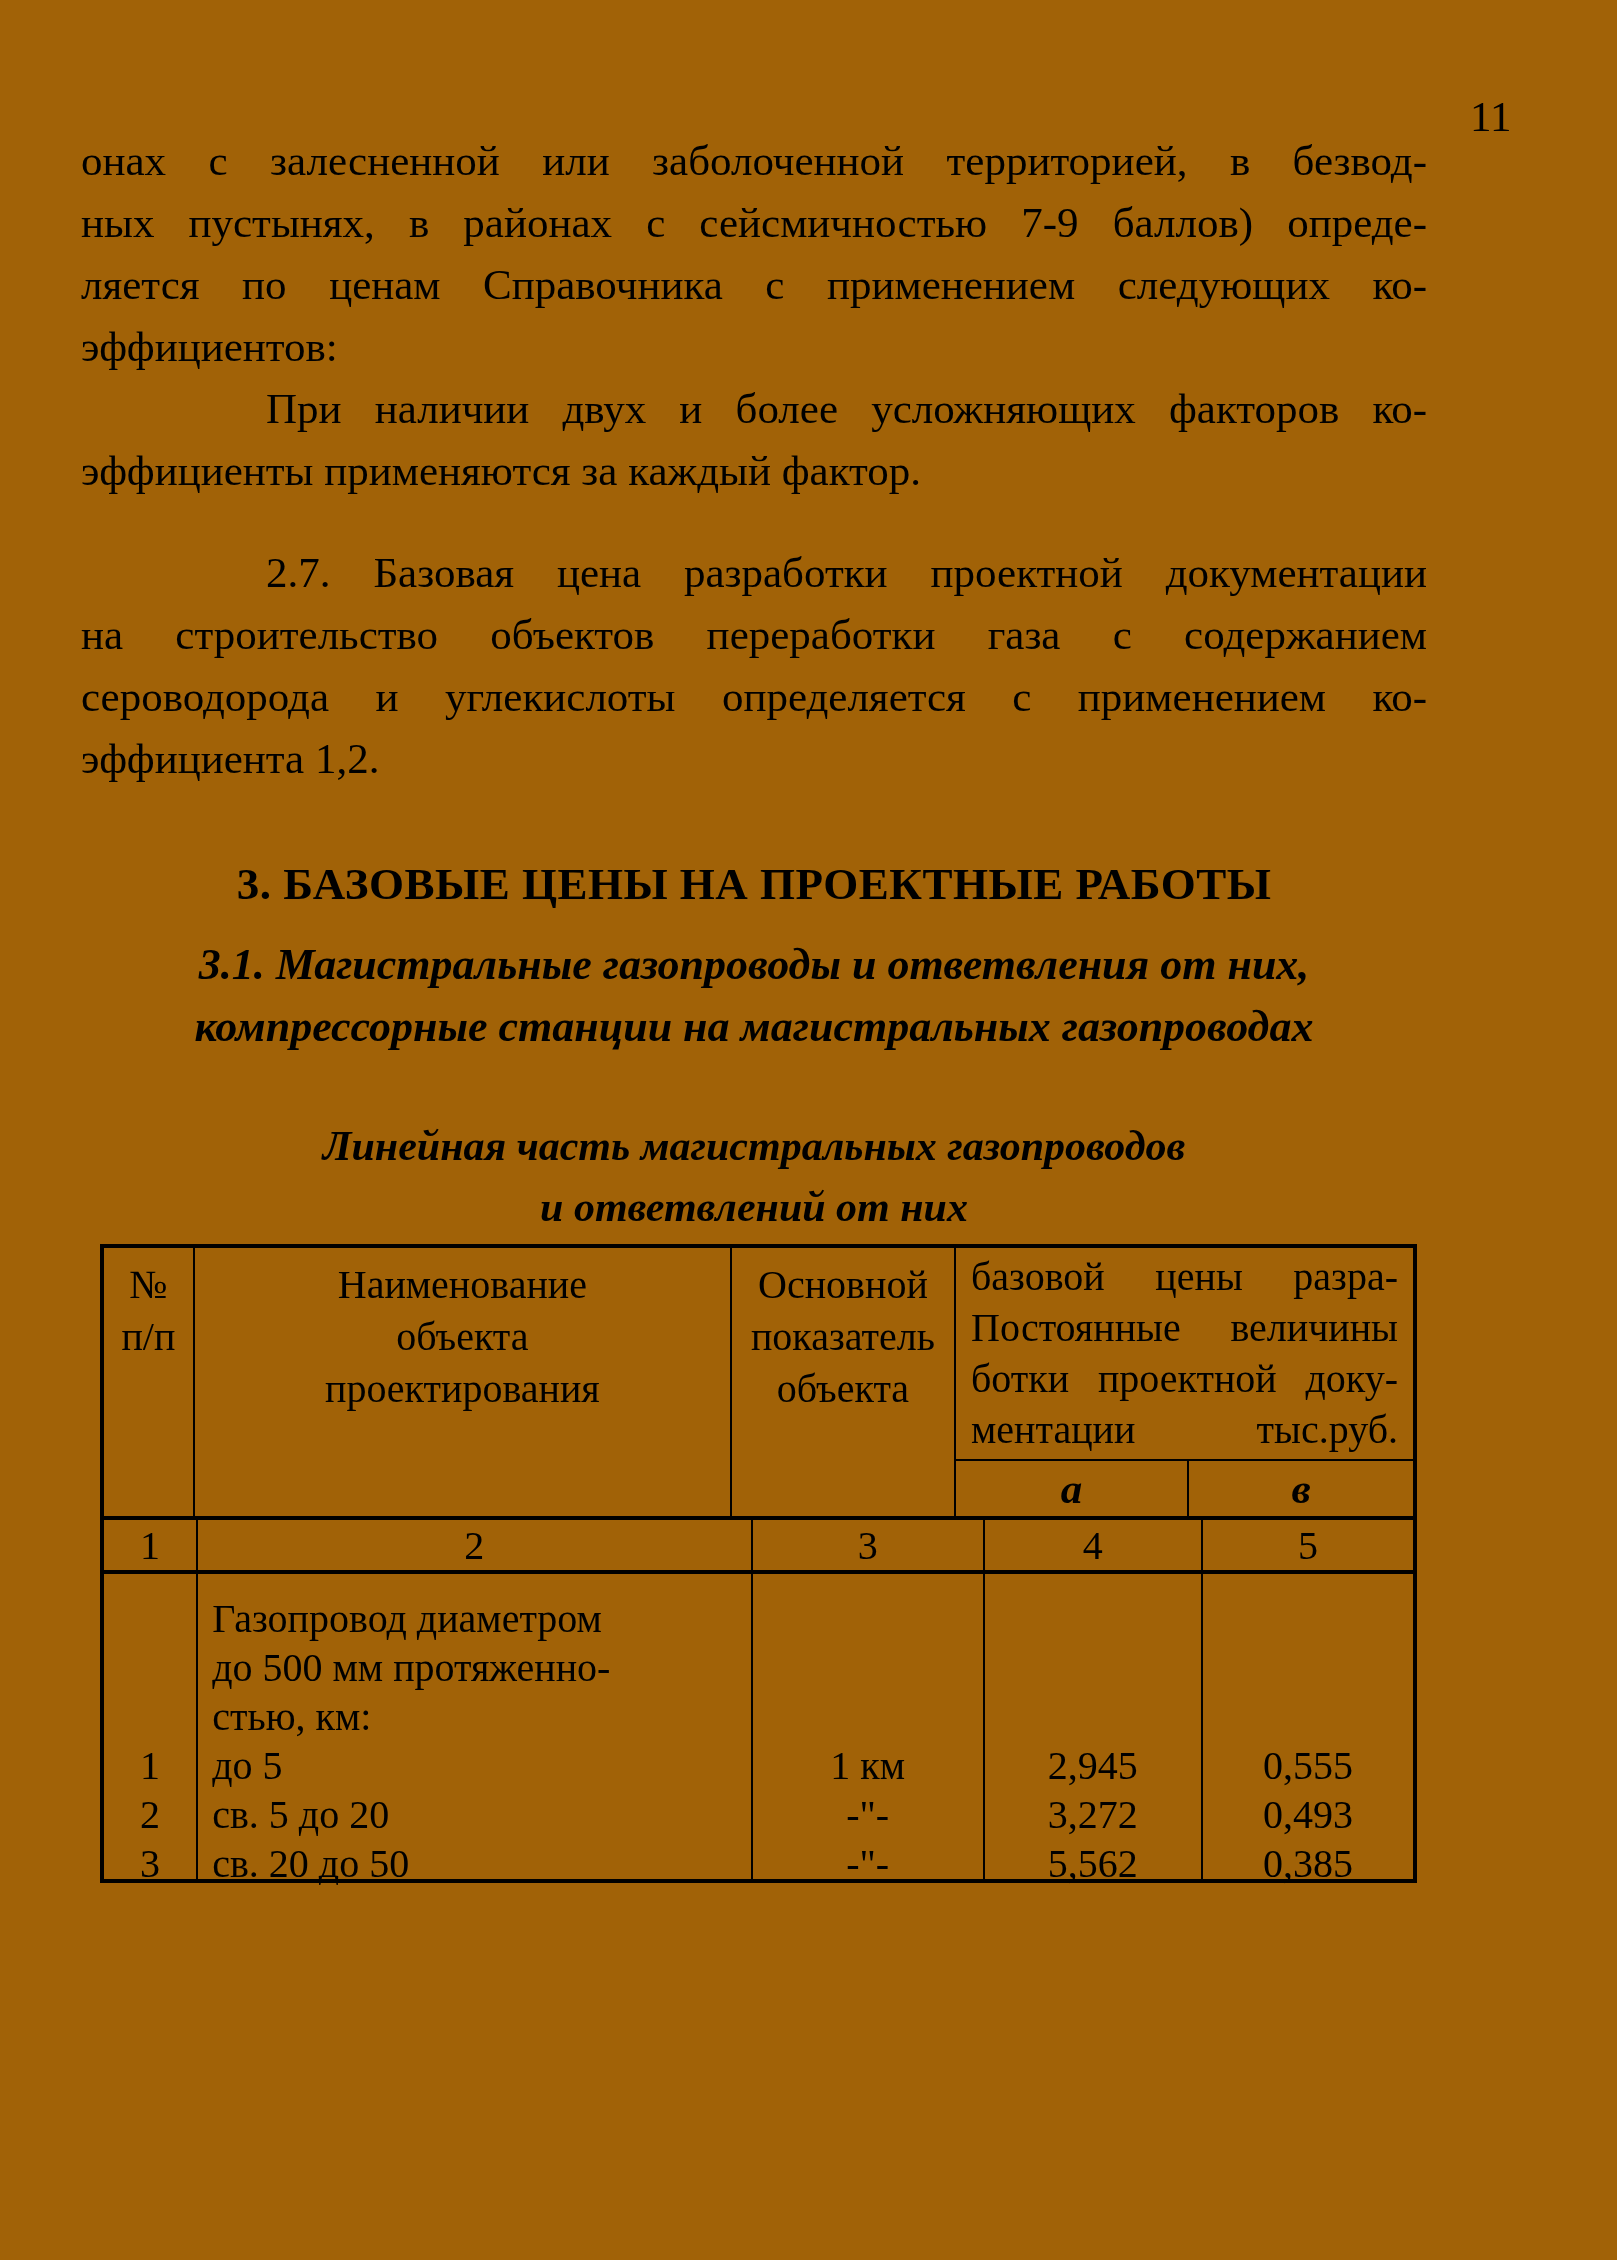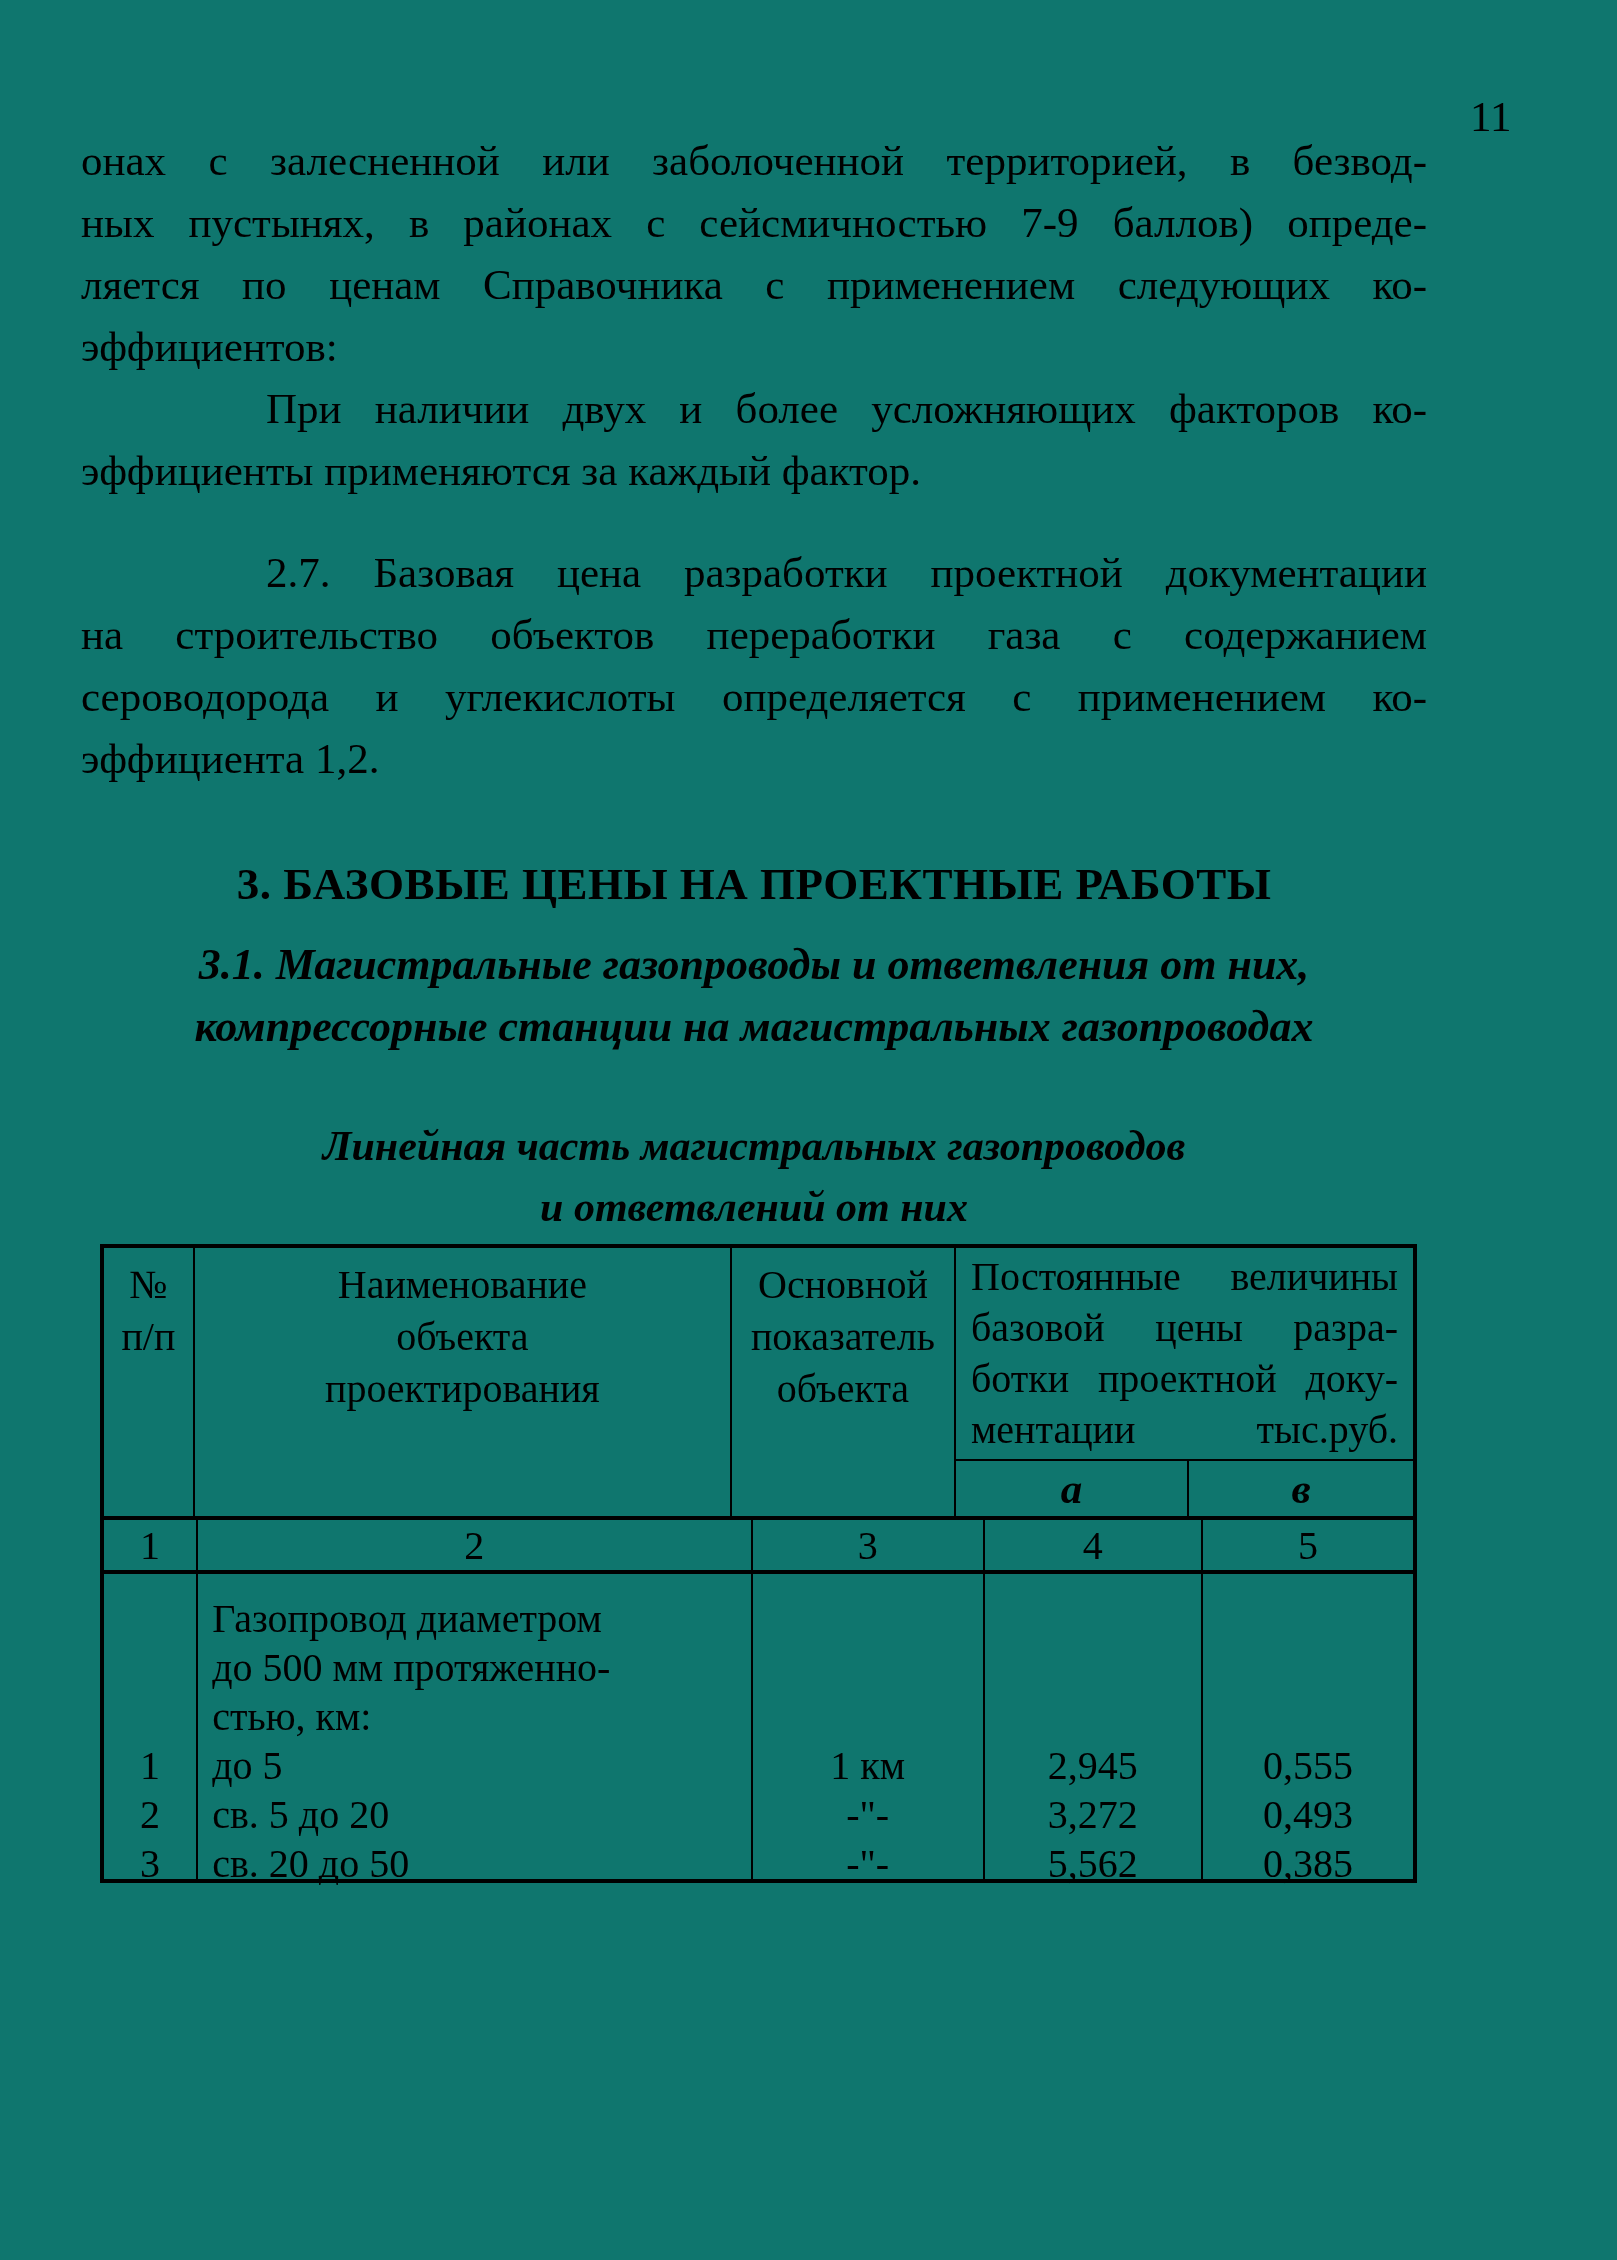--- a/index.html
+++ b/index.html
@@ -3,21 +3,21 @@
 <meta charset="utf-8">
 <style>
   * { box-sizing: border-box; margin: 0; padding: 0; }
 
   html, body { background: #ffffff; }
 
   .page {
     position: relative;
     width: 1618px;
     height: 2261px;
-    background: #0f766e;
+    background: #a16207;
     color: #000000;
     font-family: "Liberation Serif", "DejaVu Serif", serif;
     overflow: hidden;
   }
 
   .page-number {
     position: absolute;
     top: 93px;
     left: 1470px;
     font-size: 43px;
@@ -176,22 +176,22 @@
         <div class="hcell bR w-num">№
 п/п</div>
         <div class="hcell bR w-name">Наименование
 объекта
 проектирования</div>
         <div class="hcell bR w-ind">Основной
 показатель
 объекта</div>
         <div class="h45">
           <div class="merged">
+            <div class="mline">базовой цены разра-</div>
             <div class="mline">Постоянные величины</div>
-            <div class="mline">базовой цены разра-</div>
             <div class="mline">ботки проектной доку-</div>
             <div class="mline">ментации тыс.руб.</div>
           </div>
           <div class="ab">
             <div class="abcell bR w-a">а</div>
             <div class="abcell w-b">в</div>
           </div>
         </div>
       </div>
 

